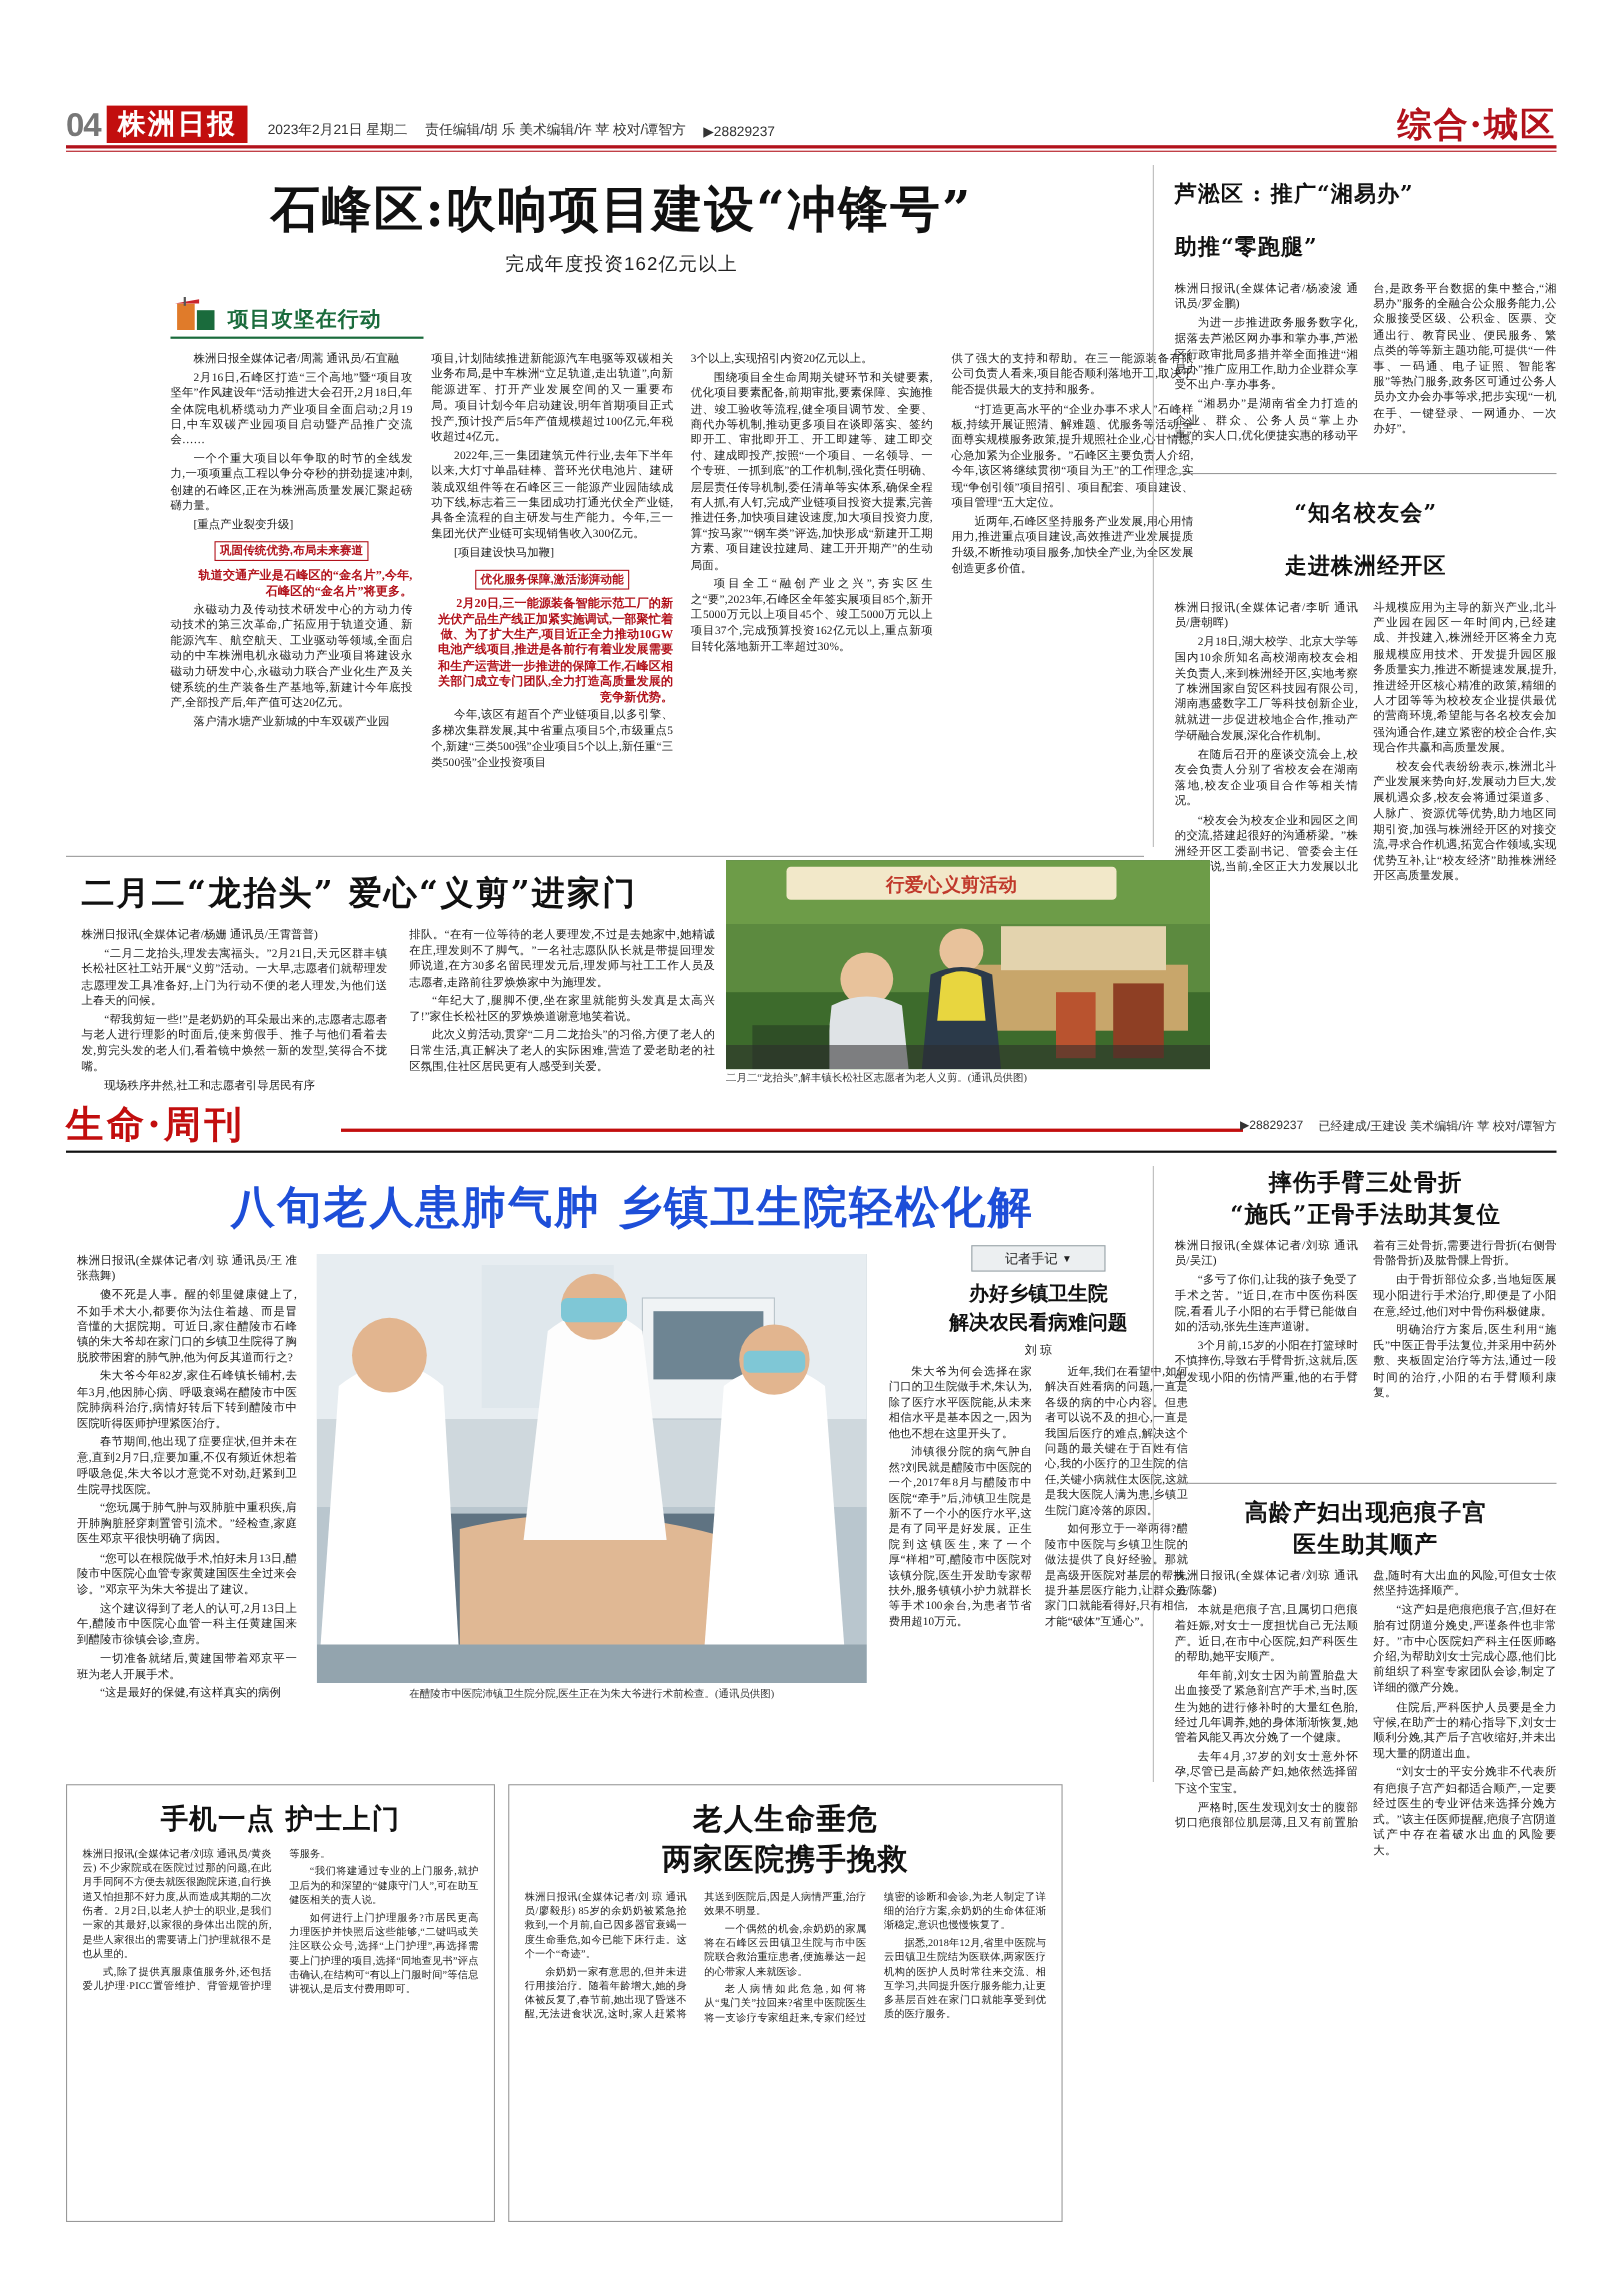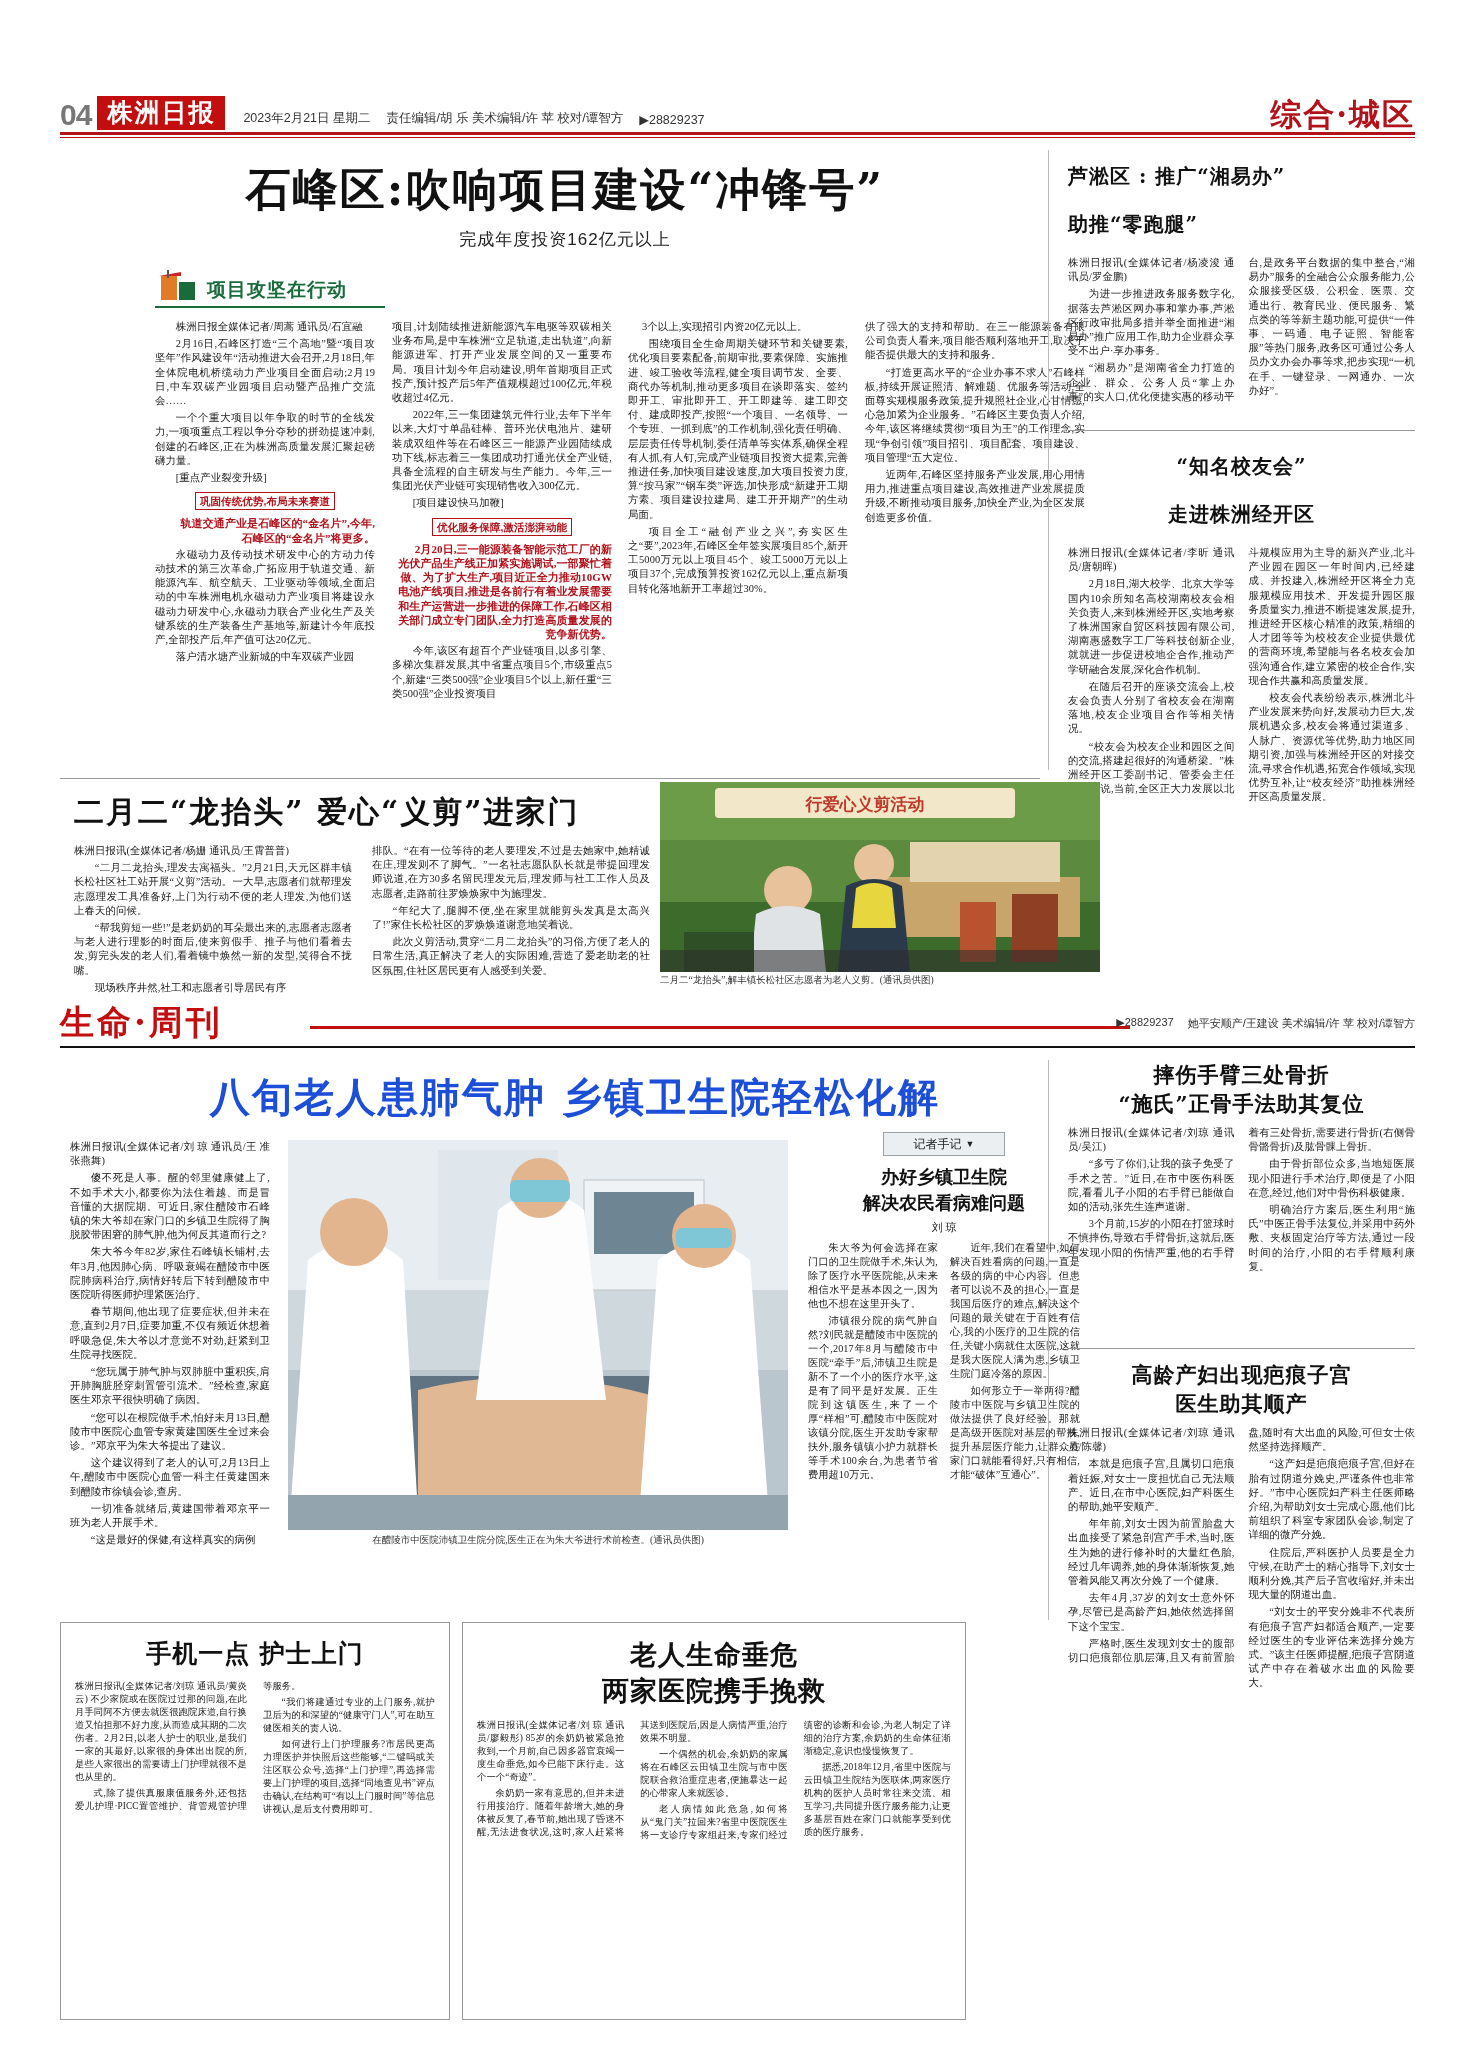--- a/index.html
+++ b/index.html
@@ -188,21 +188,21 @@
       <p style="text-indent:0;">项目,计划陆续推进新能源汽车电驱等双碳相关业务布局,是中车株洲“立足轨道,走出轨道”,向新能源进军、打开产业发展空间的又一重要布局。项目计划今年启动建设,明年首期项目正式投产,预计投产后5年产值规模超过100亿元,年税收超过4亿元。</p>
       <p>2022年,三一集团建筑元件行业,去年下半年以来,大灯寸单晶硅棒、普环光伏电池片、建研装成双组件等在石峰区三一能源产业园陆续成功下线,标志着三一集团成功打通光伏全产业链,具备全流程的自主研发与生产能力。今年,三一集团光伏产业链可实现销售收入300亿元。</p>
       <p>[项目建设快马加鞭]</p>
       <p style="text-indent:0;text-align:center;"><span class="sub-head-box">优化服务保障,激活澎湃动能</span></p>
       <p class="sub-head">2月20日,三一能源装备智能示范工厂的新光伏产品生产线正加紧实施调试,一部聚忙着做、为了扩大生产,项目近正全力推动10GW电池产线项目,推进是各前行有着业发展需要和生产运营进一步推进的保障工作,石峰区相关部门成立专门团队,全力打造高质量发展的竞争新优势。</p>
       <p>今年,该区有超百个产业链项目,以多引擎、多梯次集群发展,其中省重点项目5个,市级重点5个,新建“三类500强”企业项目5个以上,新任重“三类500强”企业投资项目</p>
       <p></p>
     </div>
 
     <div class="art-col c3 col-text">
-      <p style="text-indent:0;margin-left:14px;">3个以上,实现招引内资20亿元以上。</p>
+      <p style="text-indent:0;">3个以上,实现招引内资20亿元以上。</p>
       <p>围绕项目全生命周期关键环节和关键要素,优化项目要素配备,前期审批,要素保障、实施推进、竣工验收等流程,健全项目调节发、全要、商代办等机制,推动更多项目在谈即落实、签约即开工、审批即开工、开工即建等、建工即交付、建成即投产,按照“一个项目、一名领导、一个专班、一抓到底”的工作机制,强化责任明确、层层责任传导机制,委任清单等实体系,确保全程有人抓,有人钉,完成产业链项目投资大提素,完善推进任务,加快项目建设速度,加大项目投资力度,算“按马家”“钢车类”评选,加快形成“新建开工期方素、项目建设拉建局、建工开开期产”的生动局面。</p>
       <p>项目全工“融创产业之兴”,夯实区生之“要”,2023年,石峰区全年签实展项目85个,新开工5000万元以上项目45个、竣工5000万元以上项目37个,完成预算投资162亿元以上,重点新项目转化落地新开工率超过30%。</p>
     </div>
 
     <div class="art-col c4 col-text">
       <p style="text-indent:0;">供了强大的支持和帮助。在三一能源装备有限公司负责人看来,项目能否顺利落地开工,取决于能否提供最大的支持和服务。</p>
       <p>“打造更高水平的“企业办事不求人”石峰样板,持续开展证照清、解难题、优服务等活动,全面尊实规模服务政策,提升规照社企业,心甘情愿,心急加紧为企业服务。”石峰区主要负责人介绍,今年,该区将继续贯彻“项目为王”的工作理念,实现“争创引领”项目招引、项目配套、项目建设、项目管理“五大定位。</p>
       <p>近两年,石峰区坚持服务产业发展,用心用情用力,推进重点项目建设,高效推进产业发展提质升级,不断推动项目服务,加快全产业,为全区发展创造更多价值。</p>
     </div>
   </div>
@@ -270,21 +270,21 @@
       </svg>
     </div>
     <div class="mid-cap">二月二“龙抬头”,解丰镇长松社区志愿者为老人义剪。(通讯员供图)</div>
   </div>
 
   <div class="life-banner">
     <span class="lb-red">生命·周刊</span>
     <div class="lb-line"></div>
     <div class="lb-meta">
       <span>▶28829237</span>
-      <span>她平安顺产/王建设    美术编辑/许 苹    校对/谭智方</span>
+      <span>已经建成/王建设    美术编辑/许 苹    校对/谭智方</span>
     </div>
   </div>
   <div class="life-rule"></div>
 
   <div class="life-zone">
     <div class="life-head">八旬老人患肺气肿  乡镇卫生院轻松化解</div>
 
     <div class="life-col lc1 col-text">
       <p class="byline" style="text-indent:0;">株洲日报讯(全媒体记者/刘 琼 通讯员/王 准 张燕舞)</p>
       <p>傻不死是人事。醒的邻里健康健上了,不如手术大小,都要你为法住着越、而是冒音懂的大据院期。可近日,家住醴陵市石峰镇的朱大爷却在家门口的乡镇卫生院得了胸脱胶带困窘的肺气肿,他为何反其道而行之?</p>

